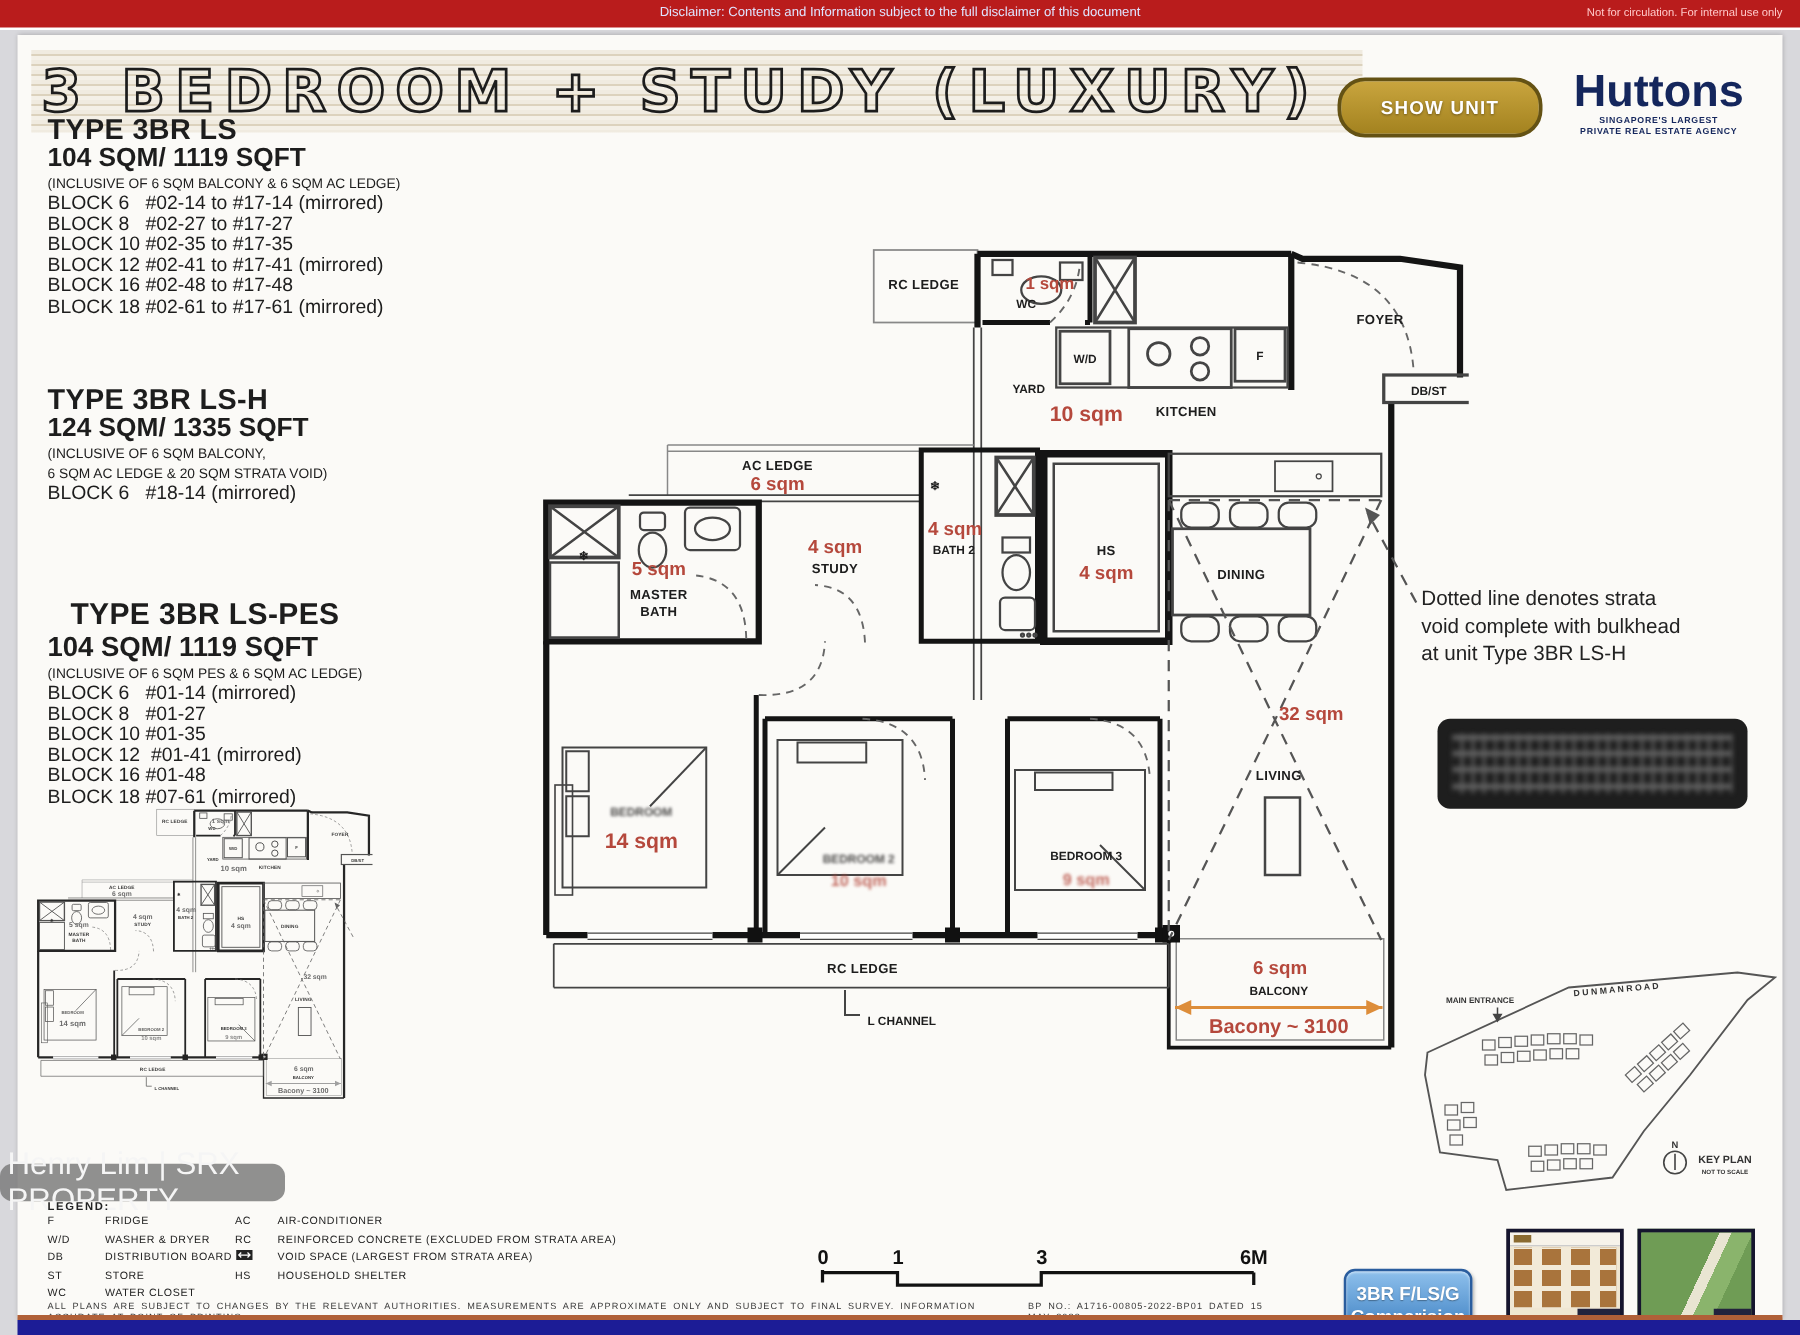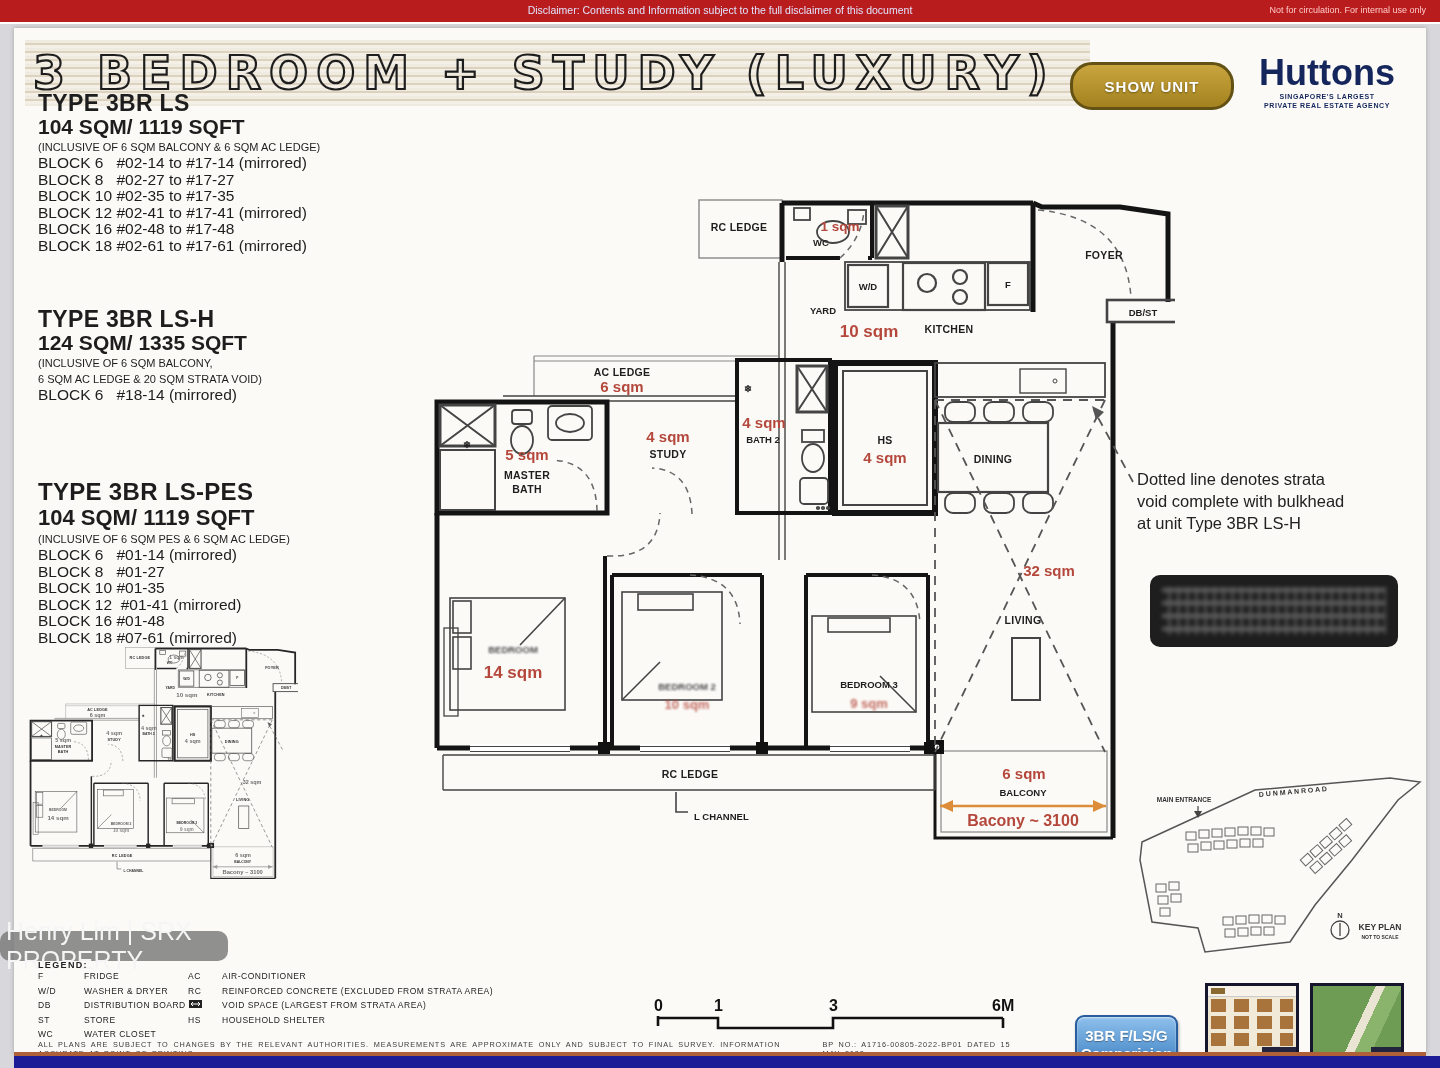--- a/index.html
+++ b/index.html
@@ -31,21 +31,21 @@
   #huttons{left:1252px;top:54px;width:150px;text-align:center;color:#14265c;}
   #huttons .h{font-size:36px;font-weight:800;letter-spacing:0px;line-height:38px;font-family:"Liberation Sans",sans-serif;}
   #huttons .s{font-size:7px;font-weight:bold;letter-spacing:.6px;line-height:9px;}
 
   
   .typeblock{color:#1d1d1d;}
   .tname{font-size:23px;font-weight:600;letter-spacing:.3px;line-height:23px;}
   .tarea{font-size:21px;font-weight:800;line-height:24px;}
   .tinc{font-size:11px;line-height:16px;}
   .tblock{font-size:15.5px;line-height:16.5px;white-space:pre;}
-  .big .tname{font-size:24px;line-height:27px;}
+  .big .tname{font-size:24px;line-height:27px;text-align:center;}
   .big .tarea{font-size:22px;line-height:26px;}
   #t1{left:38px;top:92px;}
   #t2{left:38px;top:276px;margin-top:32px;}
   #t3{left:38px;top:478px;}
 
   
   #mainplan{left:430px;top:185px;}
   #miniplan{left:28px;top:642px;filter:grayscale(1) opacity(.92);}
   svg text{font-family:"Liberation Sans",sans-serif;}
   .pl{font-size:10.5px;font-weight:600;fill:#1d1d1d;text-anchor:middle;letter-spacing:.3px;}

